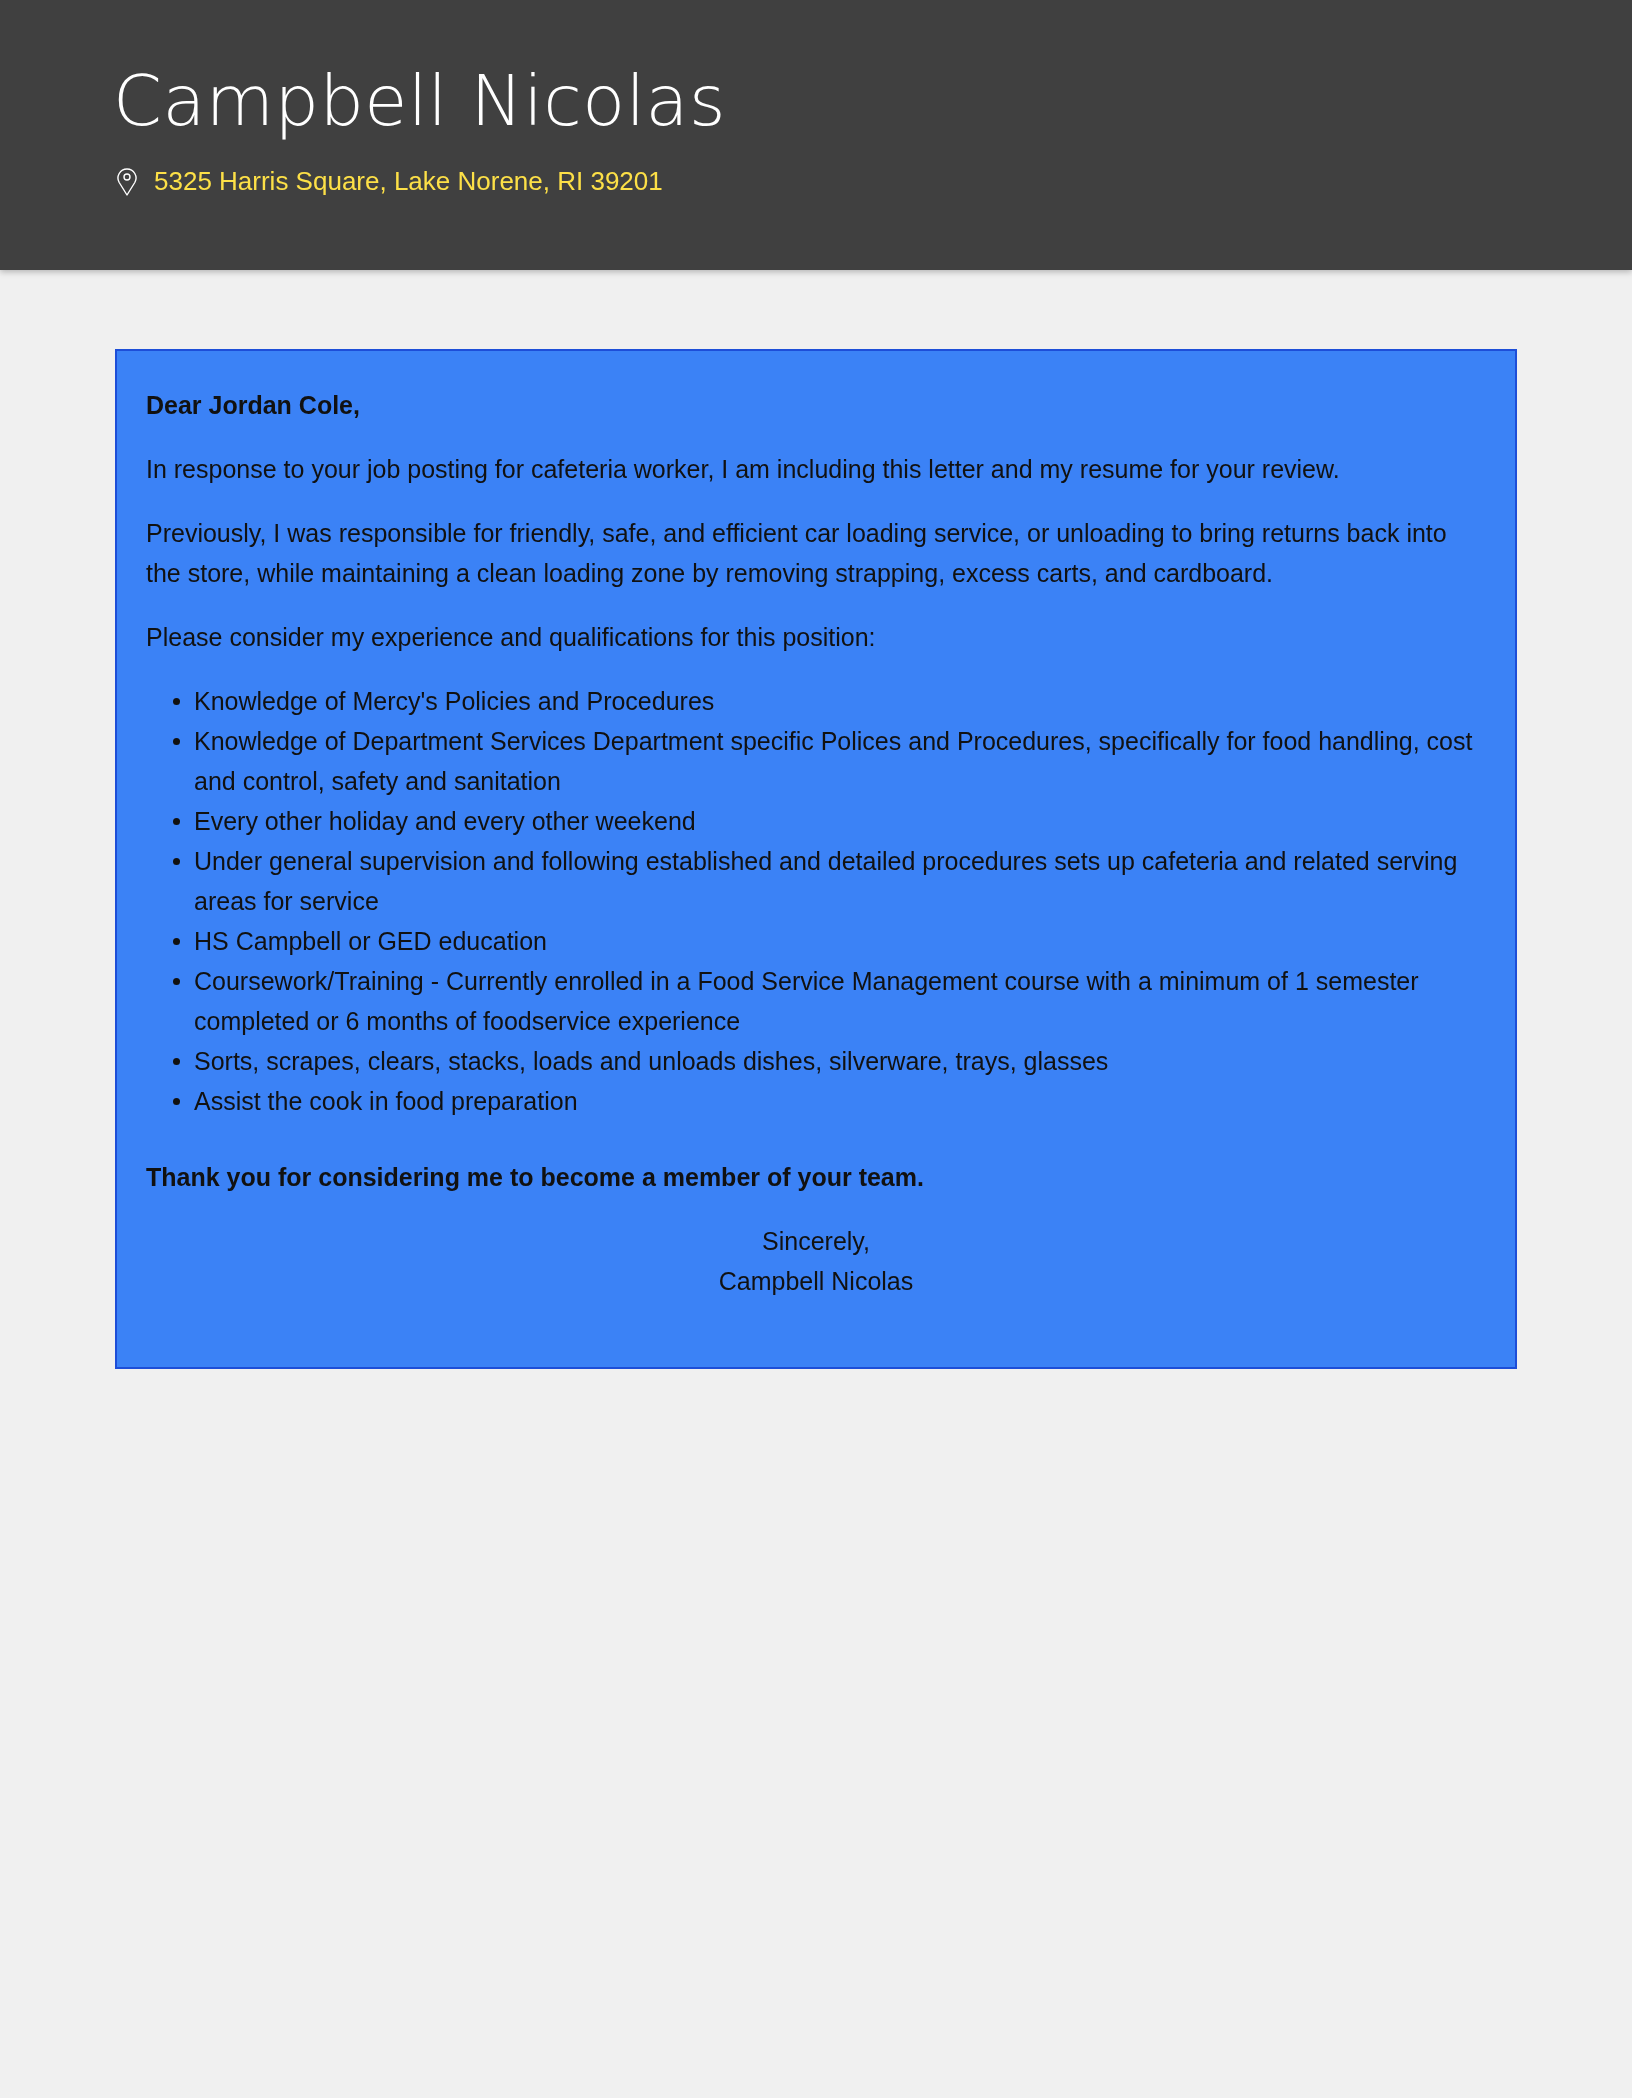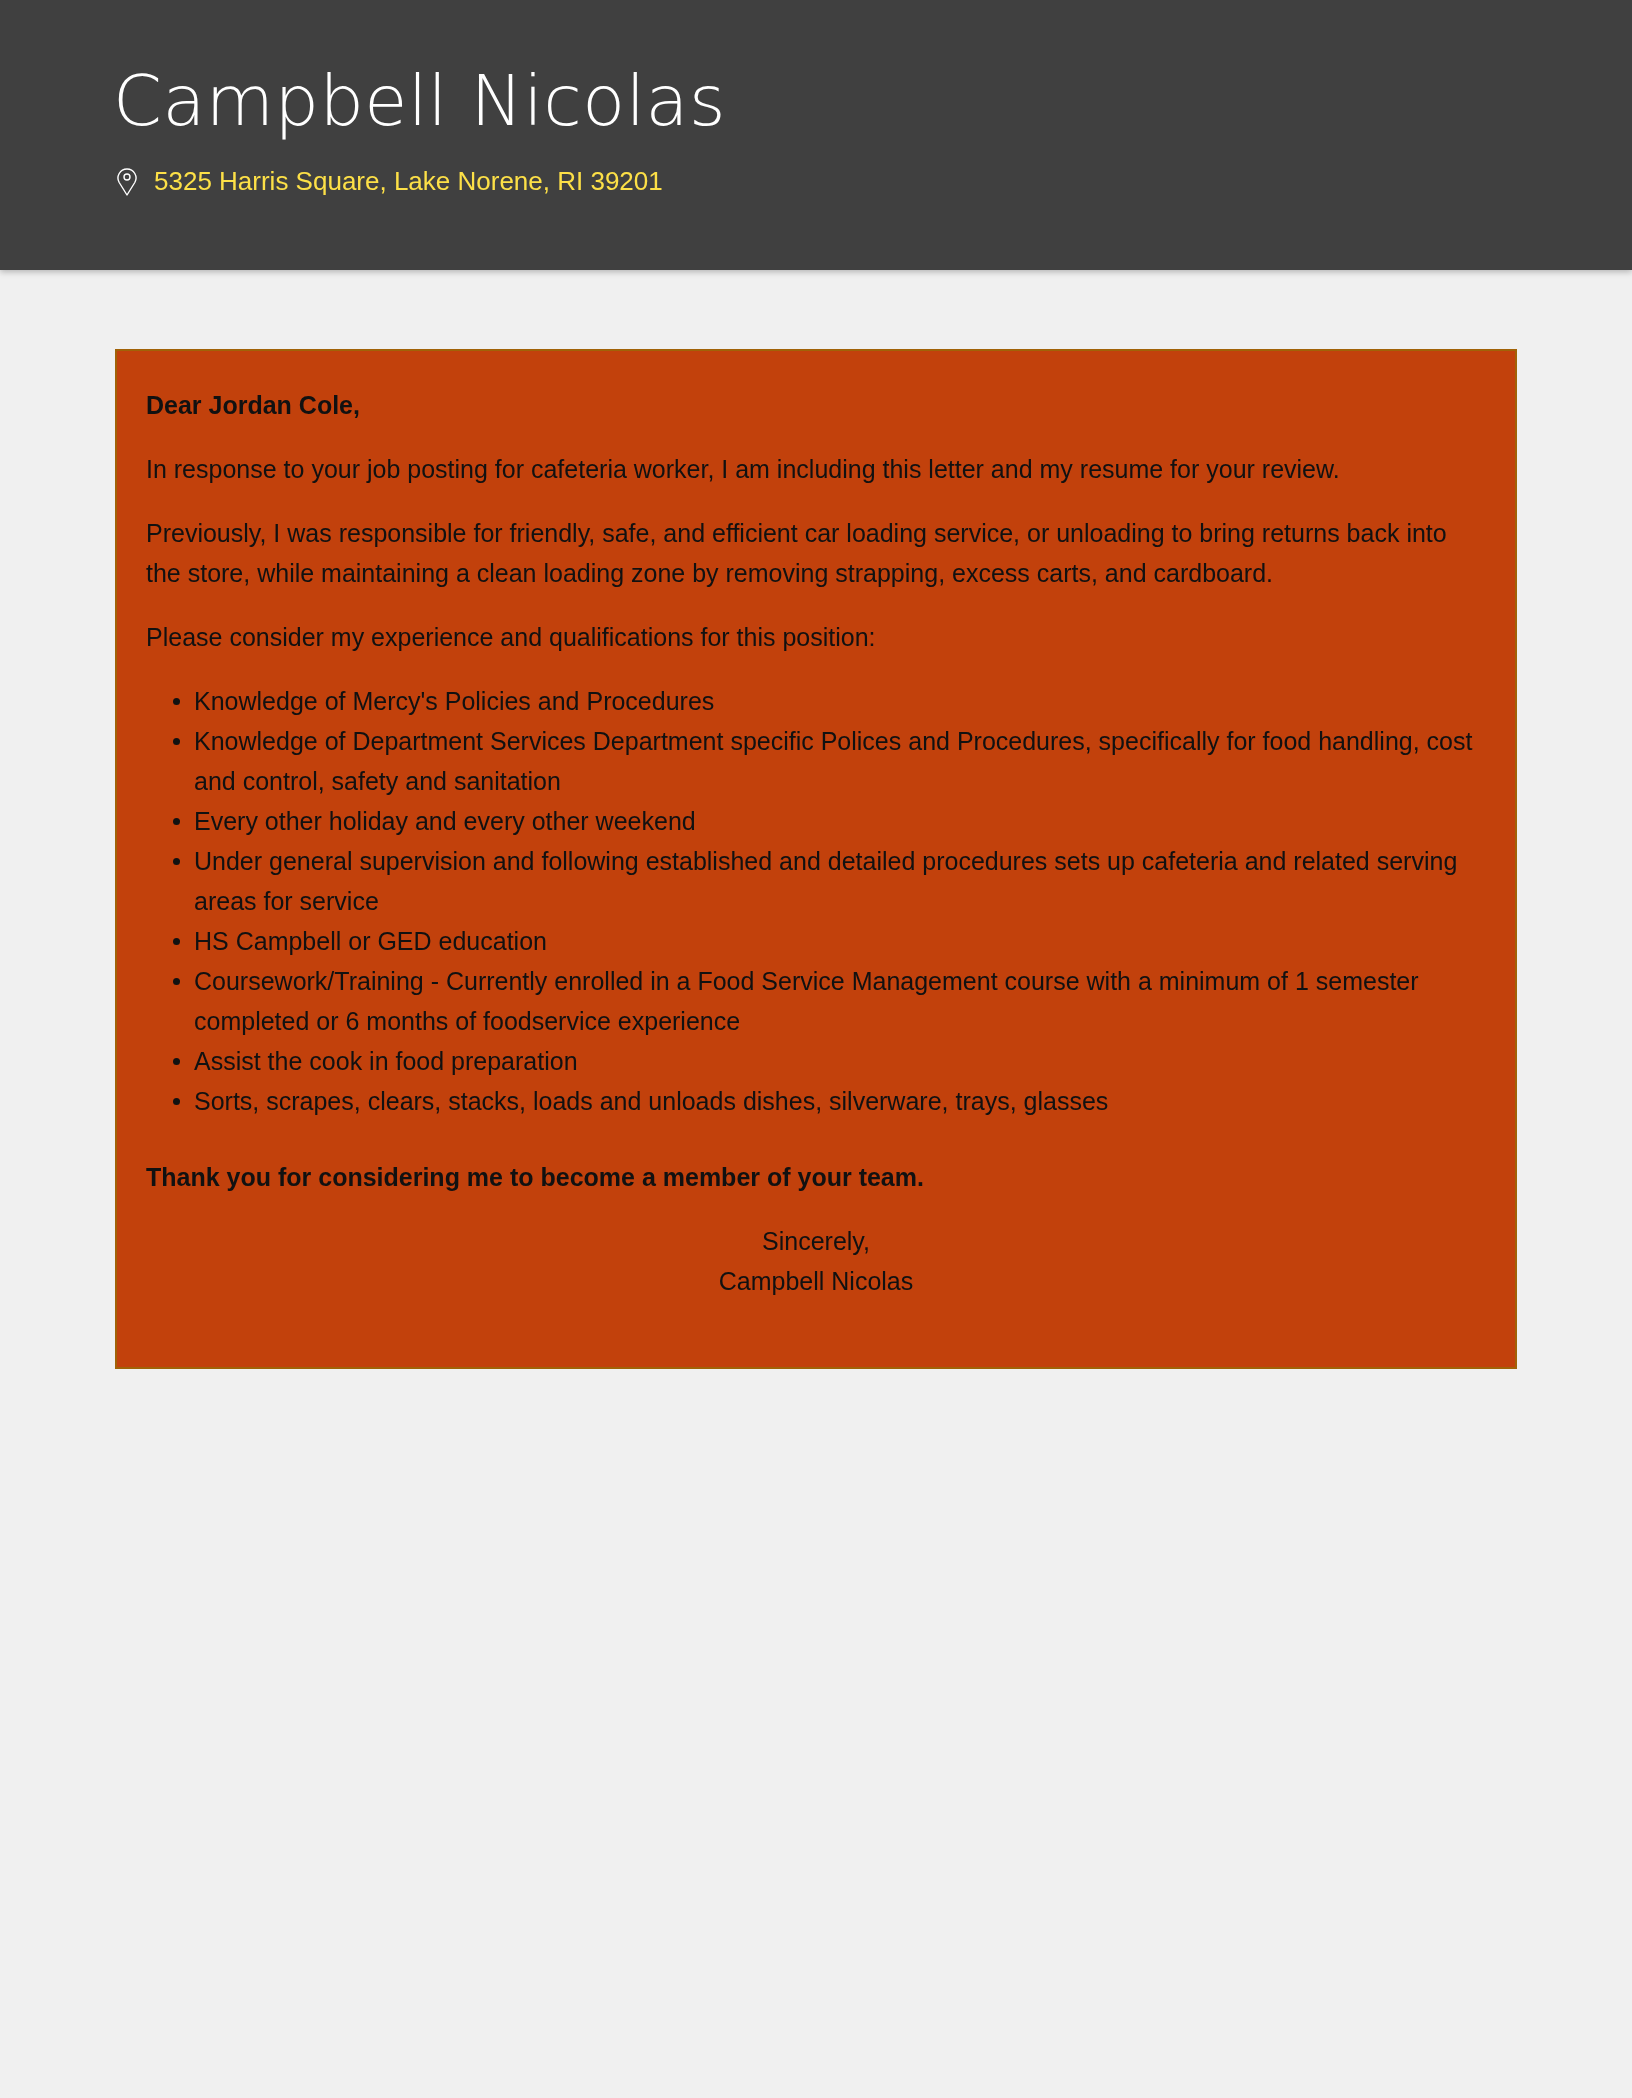--- a/index.html
+++ b/index.html
@@ -45,22 +45,22 @@
       height: 30px;
       margin-right: 16px;
       display: inline-block;
     }
     .card {
       position: absolute;
       left: 115px;
       top: 349px;
       width: 1402px;
       height: 1020px;
-      background: #c2410c;
-      border: 2px solid #a16207;
+      background: #3b82f6;
+      border: 2px solid #1d4ed8;
       padding: 34px 29px 0 29px;
       font-family: "Liberation Sans", sans-serif;
       font-size: 25px;
       line-height: 40px;
       color: #111;
     }
     .card p { margin-bottom: 24px; }
     .greeting { font-weight: bold; }
     .card ul {
       list-style: none;
@@ -105,21 +105,21 @@
   <p>In response to your job posting for cafeteria worker, I am including this letter and my resume for your review.</p>
   <p>Previously, I was responsible for friendly, safe, and efficient car loading service, or unloading to bring returns back into the store, while maintaining a clean loading zone by removing strapping, excess carts, and cardboard.</p>
   <p>Please consider my experience and qualifications for this position:</p>
   <ul>
     <li>Knowledge of Mercy's Policies and Procedures</li>
     <li>Knowledge of Department Services Department specific Polices and Procedures, specifically for food handling, cost and control, safety and sanitation</li>
     <li>Every other holiday and every other weekend</li>
     <li>Under general supervision and following established and detailed procedures sets up cafeteria and related serving areas for service</li>
     <li>HS Campbell or GED education</li>
     <li>Coursework/Training - Currently enrolled in a Food Service Management course with a minimum of 1 semester completed or 6 months of foodservice experience</li>
+    <li>Sorts, scrapes, clears, stacks, loads and unloads dishes, silverware, trays, glasses</li>
     <li>Assist the cook in food preparation</li>
-    <li>Sorts, scrapes, clears, stacks, loads and unloads dishes, silverware, trays, glasses</li>
   </ul>
   <p class="closing">Thank you for considering me to become a member of your team.</p>
   <div class="signoff">
     <div>Sincerely,</div>
     <div>Campbell Nicolas</div>
   </div>
 </main>
 
 </body></html>

